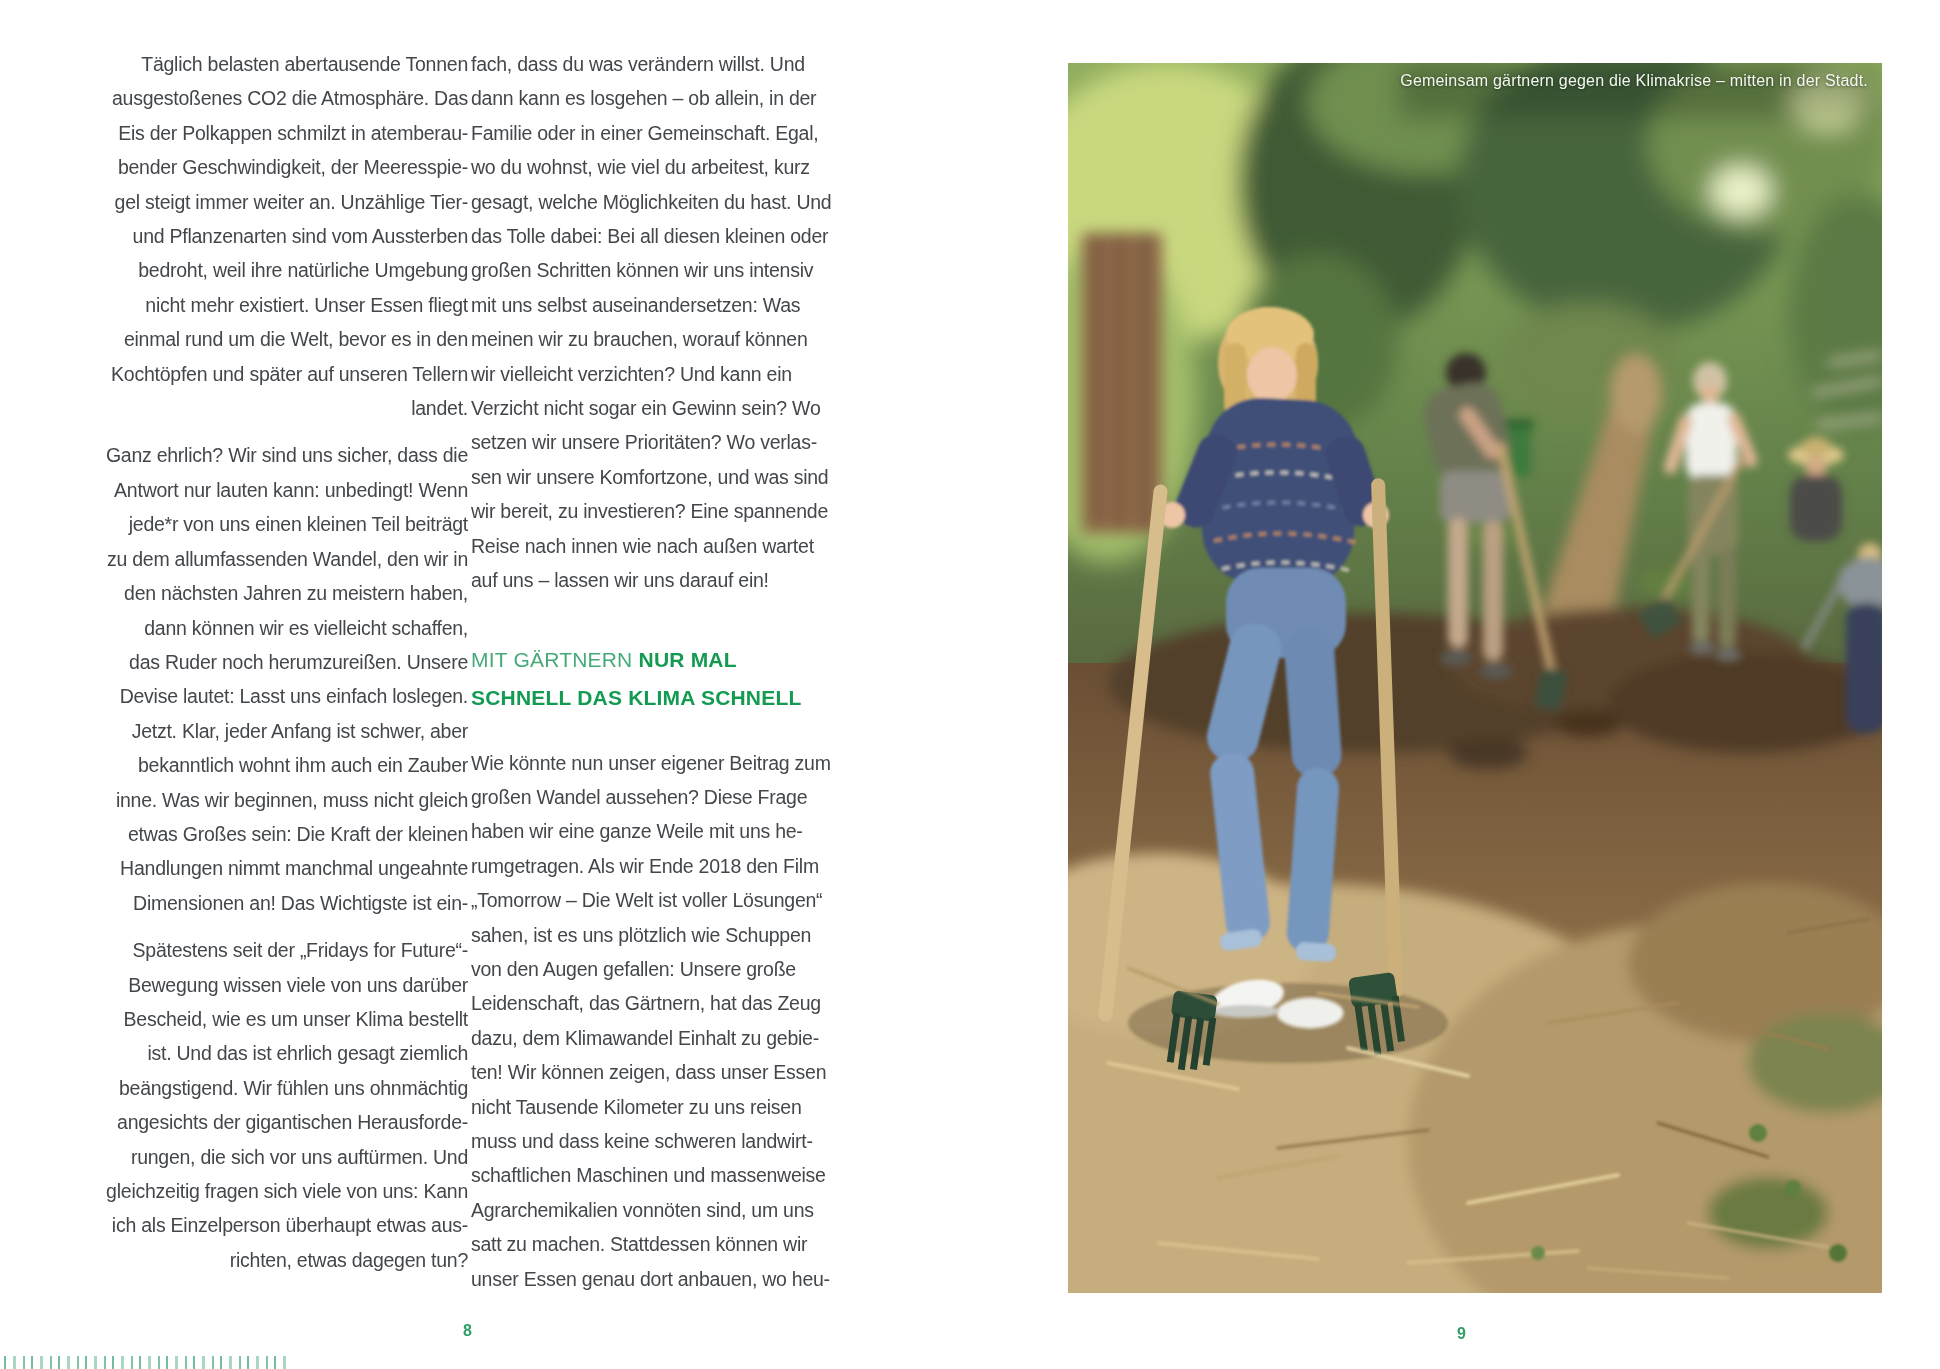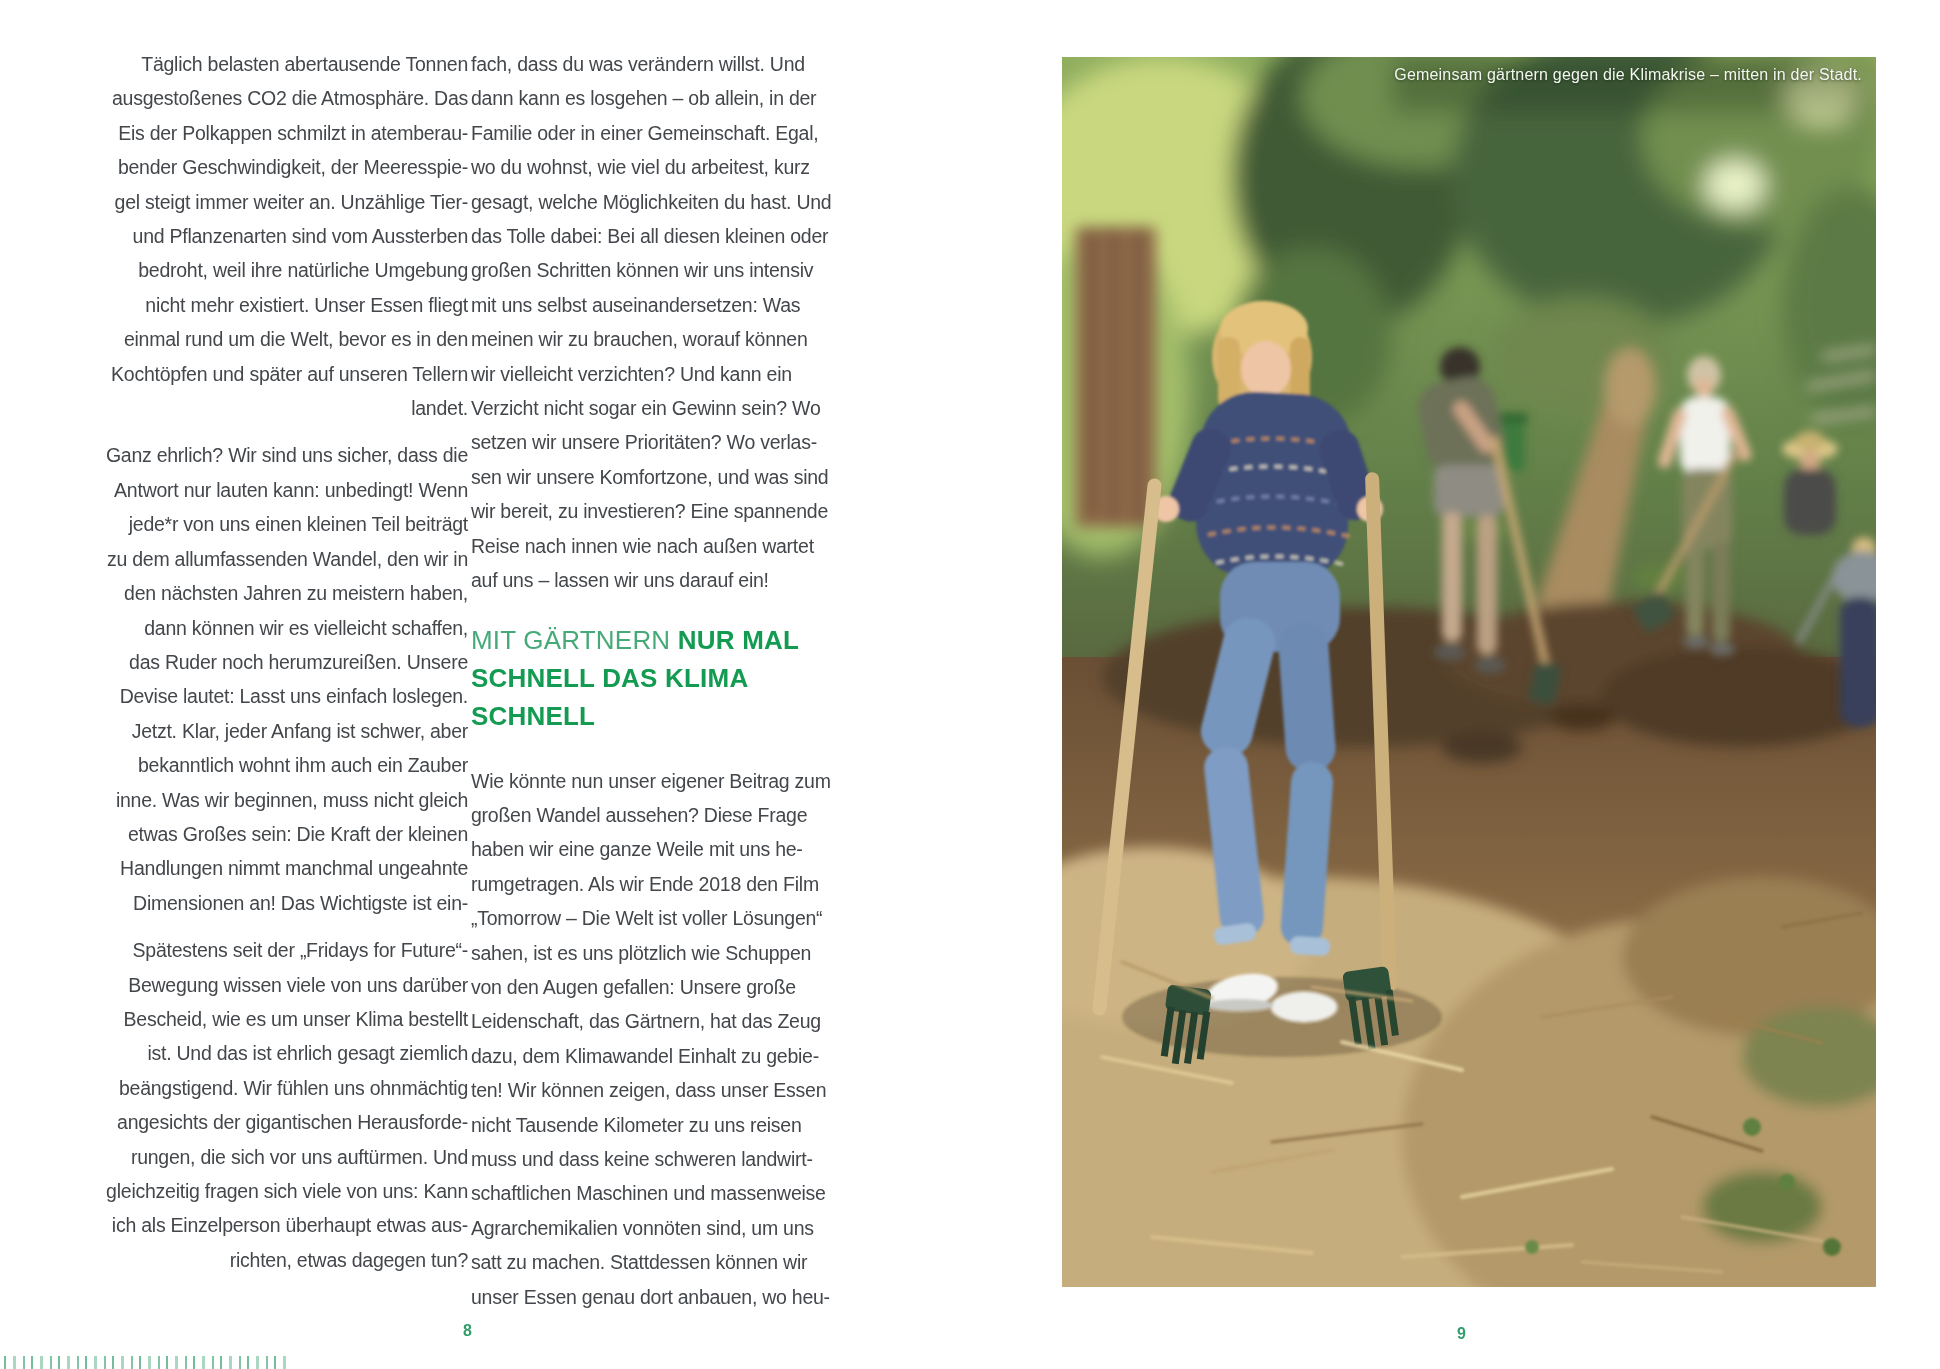--- a/index.html
+++ b/index.html
@@ -8,21 +8,21 @@
     background:#ffffff;font-family:"Liberation Sans",sans-serif;
   }
   .col{
     position:absolute;top:47px;width:400px;color:#43474b;
     font-size:19.5px;line-height:34.4px;letter-spacing:-0.25px;
   }
   .col1{left:68px;text-align:right;}
   .col2{left:471px;}
   .para{white-space:pre-line;margin:0 0 13px 0;}
   .heading{
-    margin:23px 0 29px 0;font-size:26px;line-height:38px;letter-spacing:0.2px;
+    margin:43px 0 29px 0;font-size:21px;line-height:38px;letter-spacing:0.2px;
   }
   .heading .hline{display:block;}
   .h-light{color:#46aa78;font-weight:normal;}
   .h-bold{color:#149b52;font-weight:bold;}
   .photo{
     position:absolute;left:1058px;top:53px;width:814px;height:1230px;
     overflow:hidden;background:#6f8a4e;
   }
   .photo svg{position:absolute;left:0;top:0;width:100%;height:100%;display:block;}
   .photo-caption{
@@ -115,21 +115,21 @@
 dazu, dem Klimawandel Einhalt zu gebie-
 ten! Wir können zeigen, dass unser Essen
 nicht Tausende Kilometer zu uns reisen
 muss und dass keine schweren landwirt-
 schaftlichen Maschinen und massenweise
 Agrarchemikalien vonnöten sind, um uns
 satt zu machen. Stattdessen können wir
 unser Essen genau dort anbauen, wo heu-</p>
 </div>
 
-<figure class="photo" style="margin:4px;">
+<figure class="photo" style="margin:10px;">
   <svg viewBox="0 0 814 1230" preserveAspectRatio="none">
     <defs>
       <linearGradient id="gFol" x1="0" y1="0" x2="0" y2="1">
         <stop offset="0" stop-color="#8fae5e"></stop>
           <stop offset="0.6" stop-color="#64824a"></stop>
           <stop offset="1" stop-color="#55603c"></stop>
       </linearGradient>
       <linearGradient id="gGnd" x1="0" y1="0" x2="0" y2="1">
         <stop offset="0" stop-color="#6a4f35"></stop>
           <stop offset="0.45" stop-color="#8a6c46"></stop>

